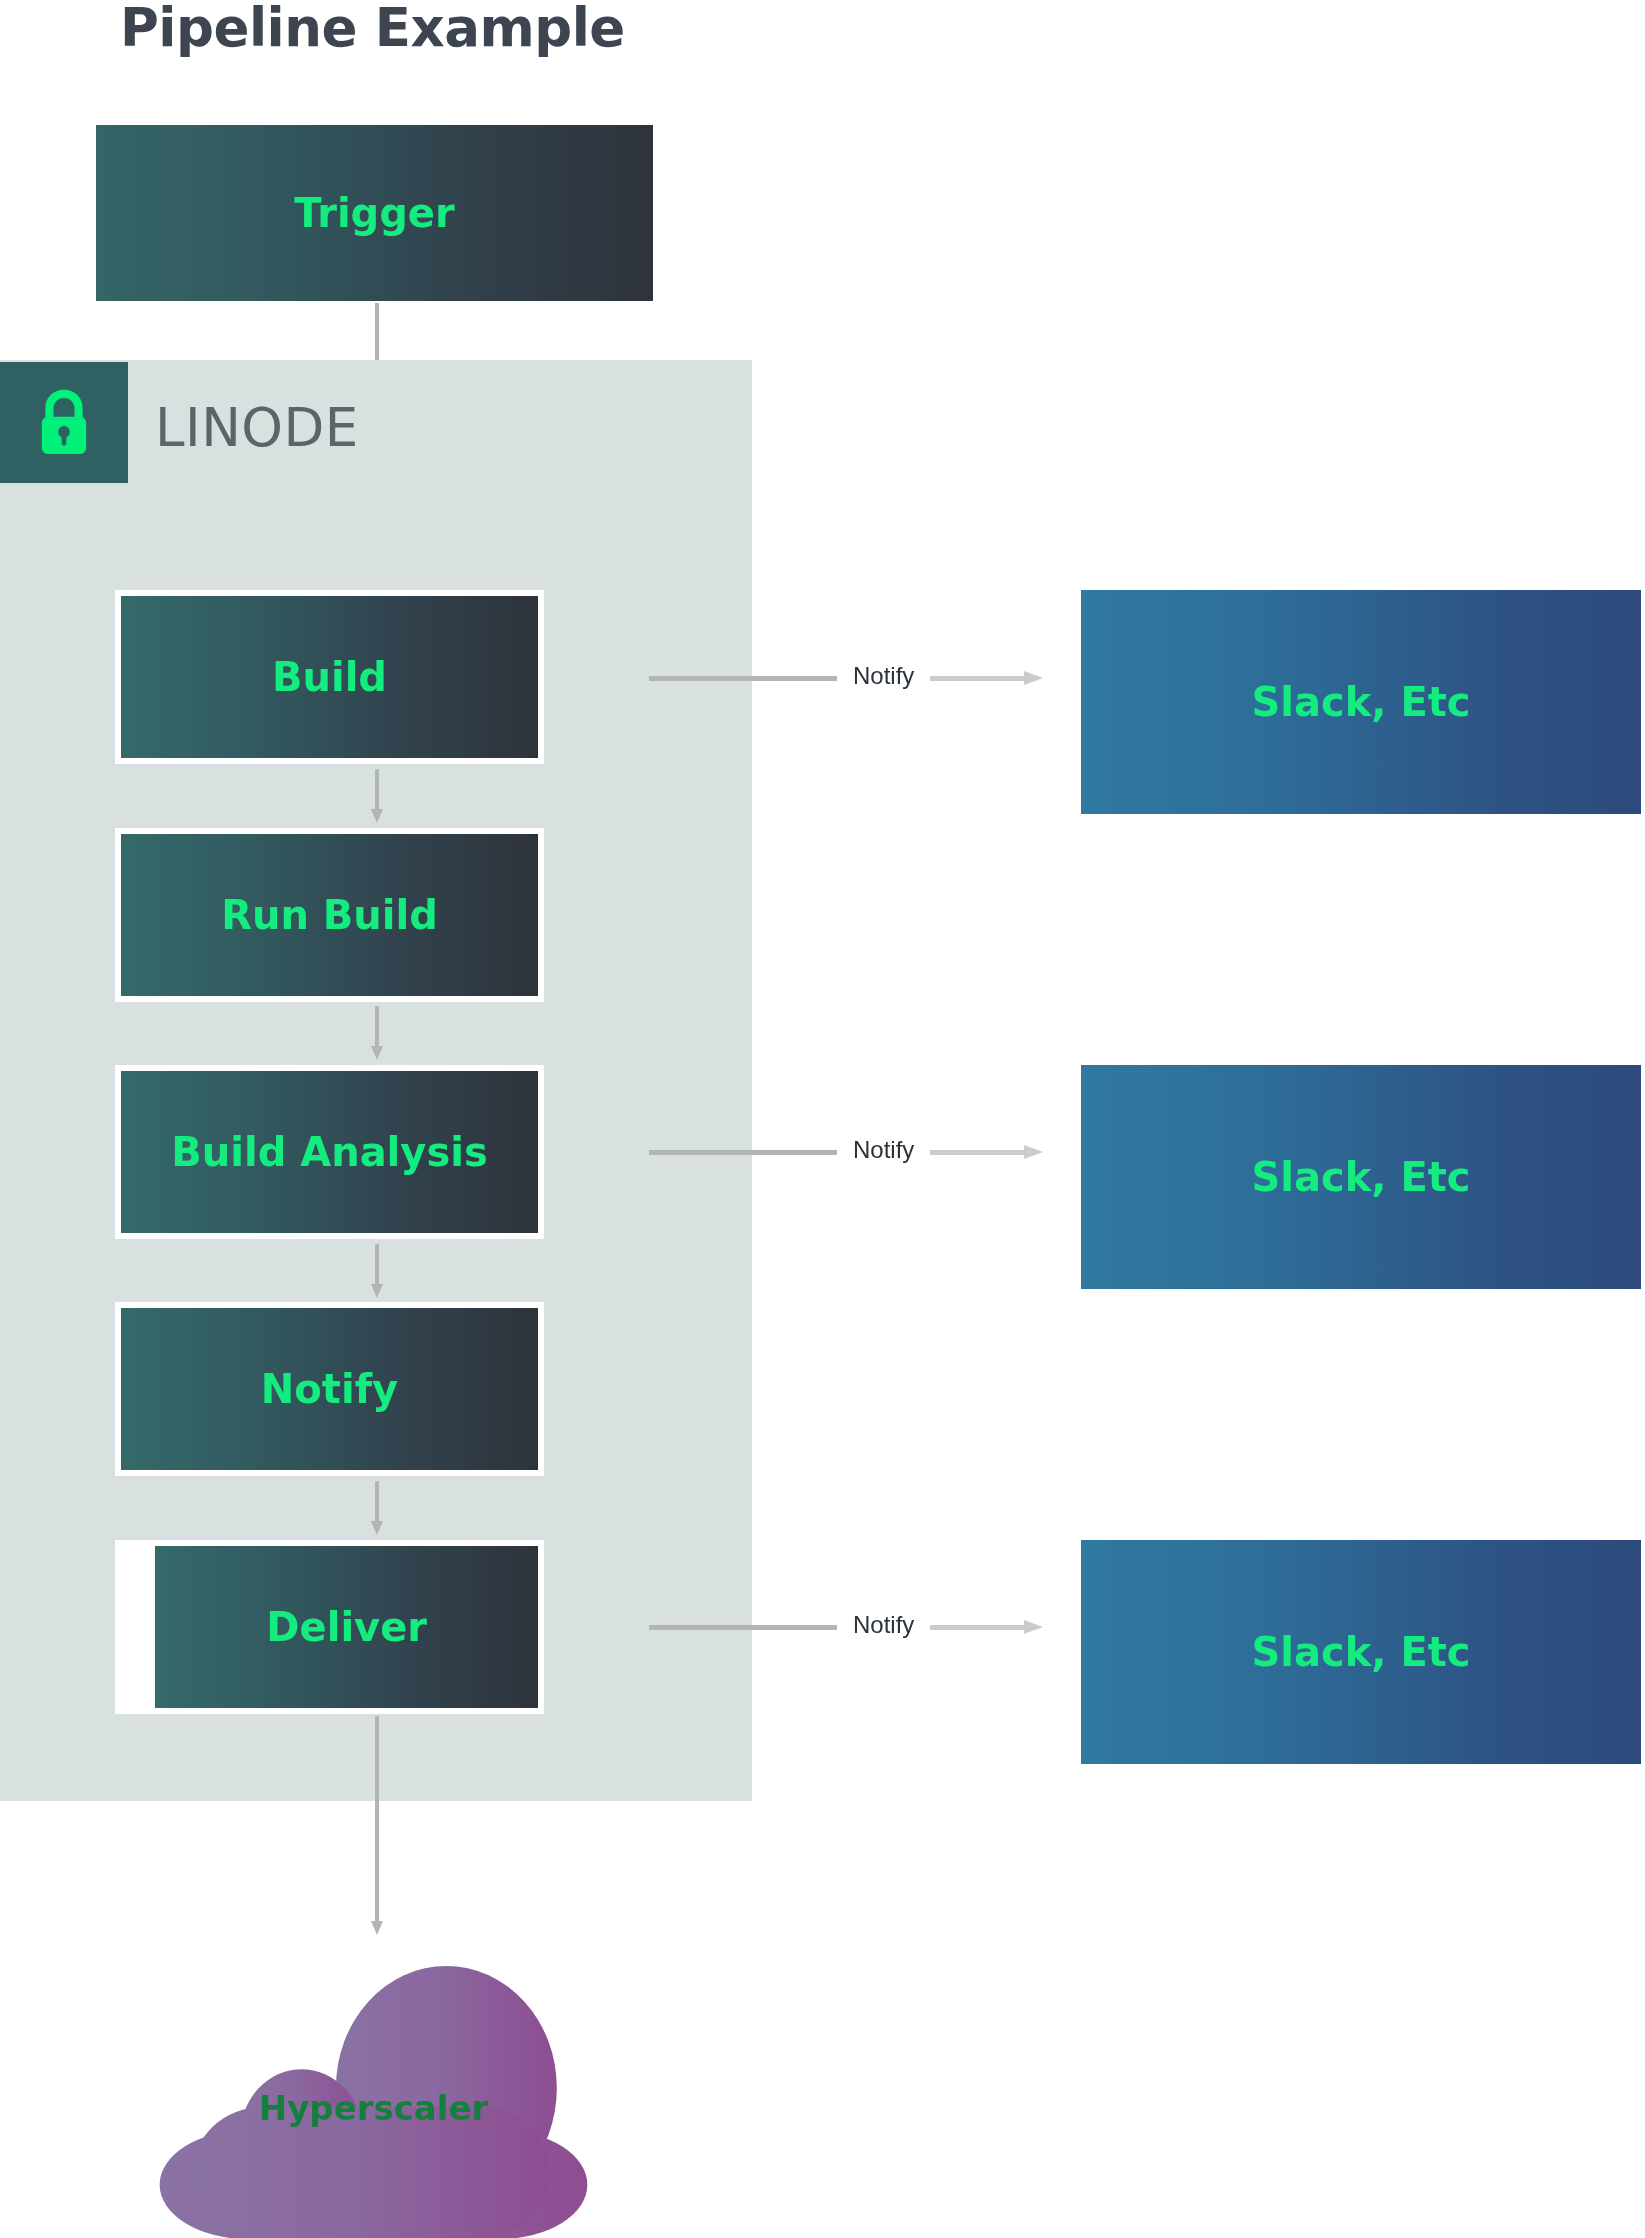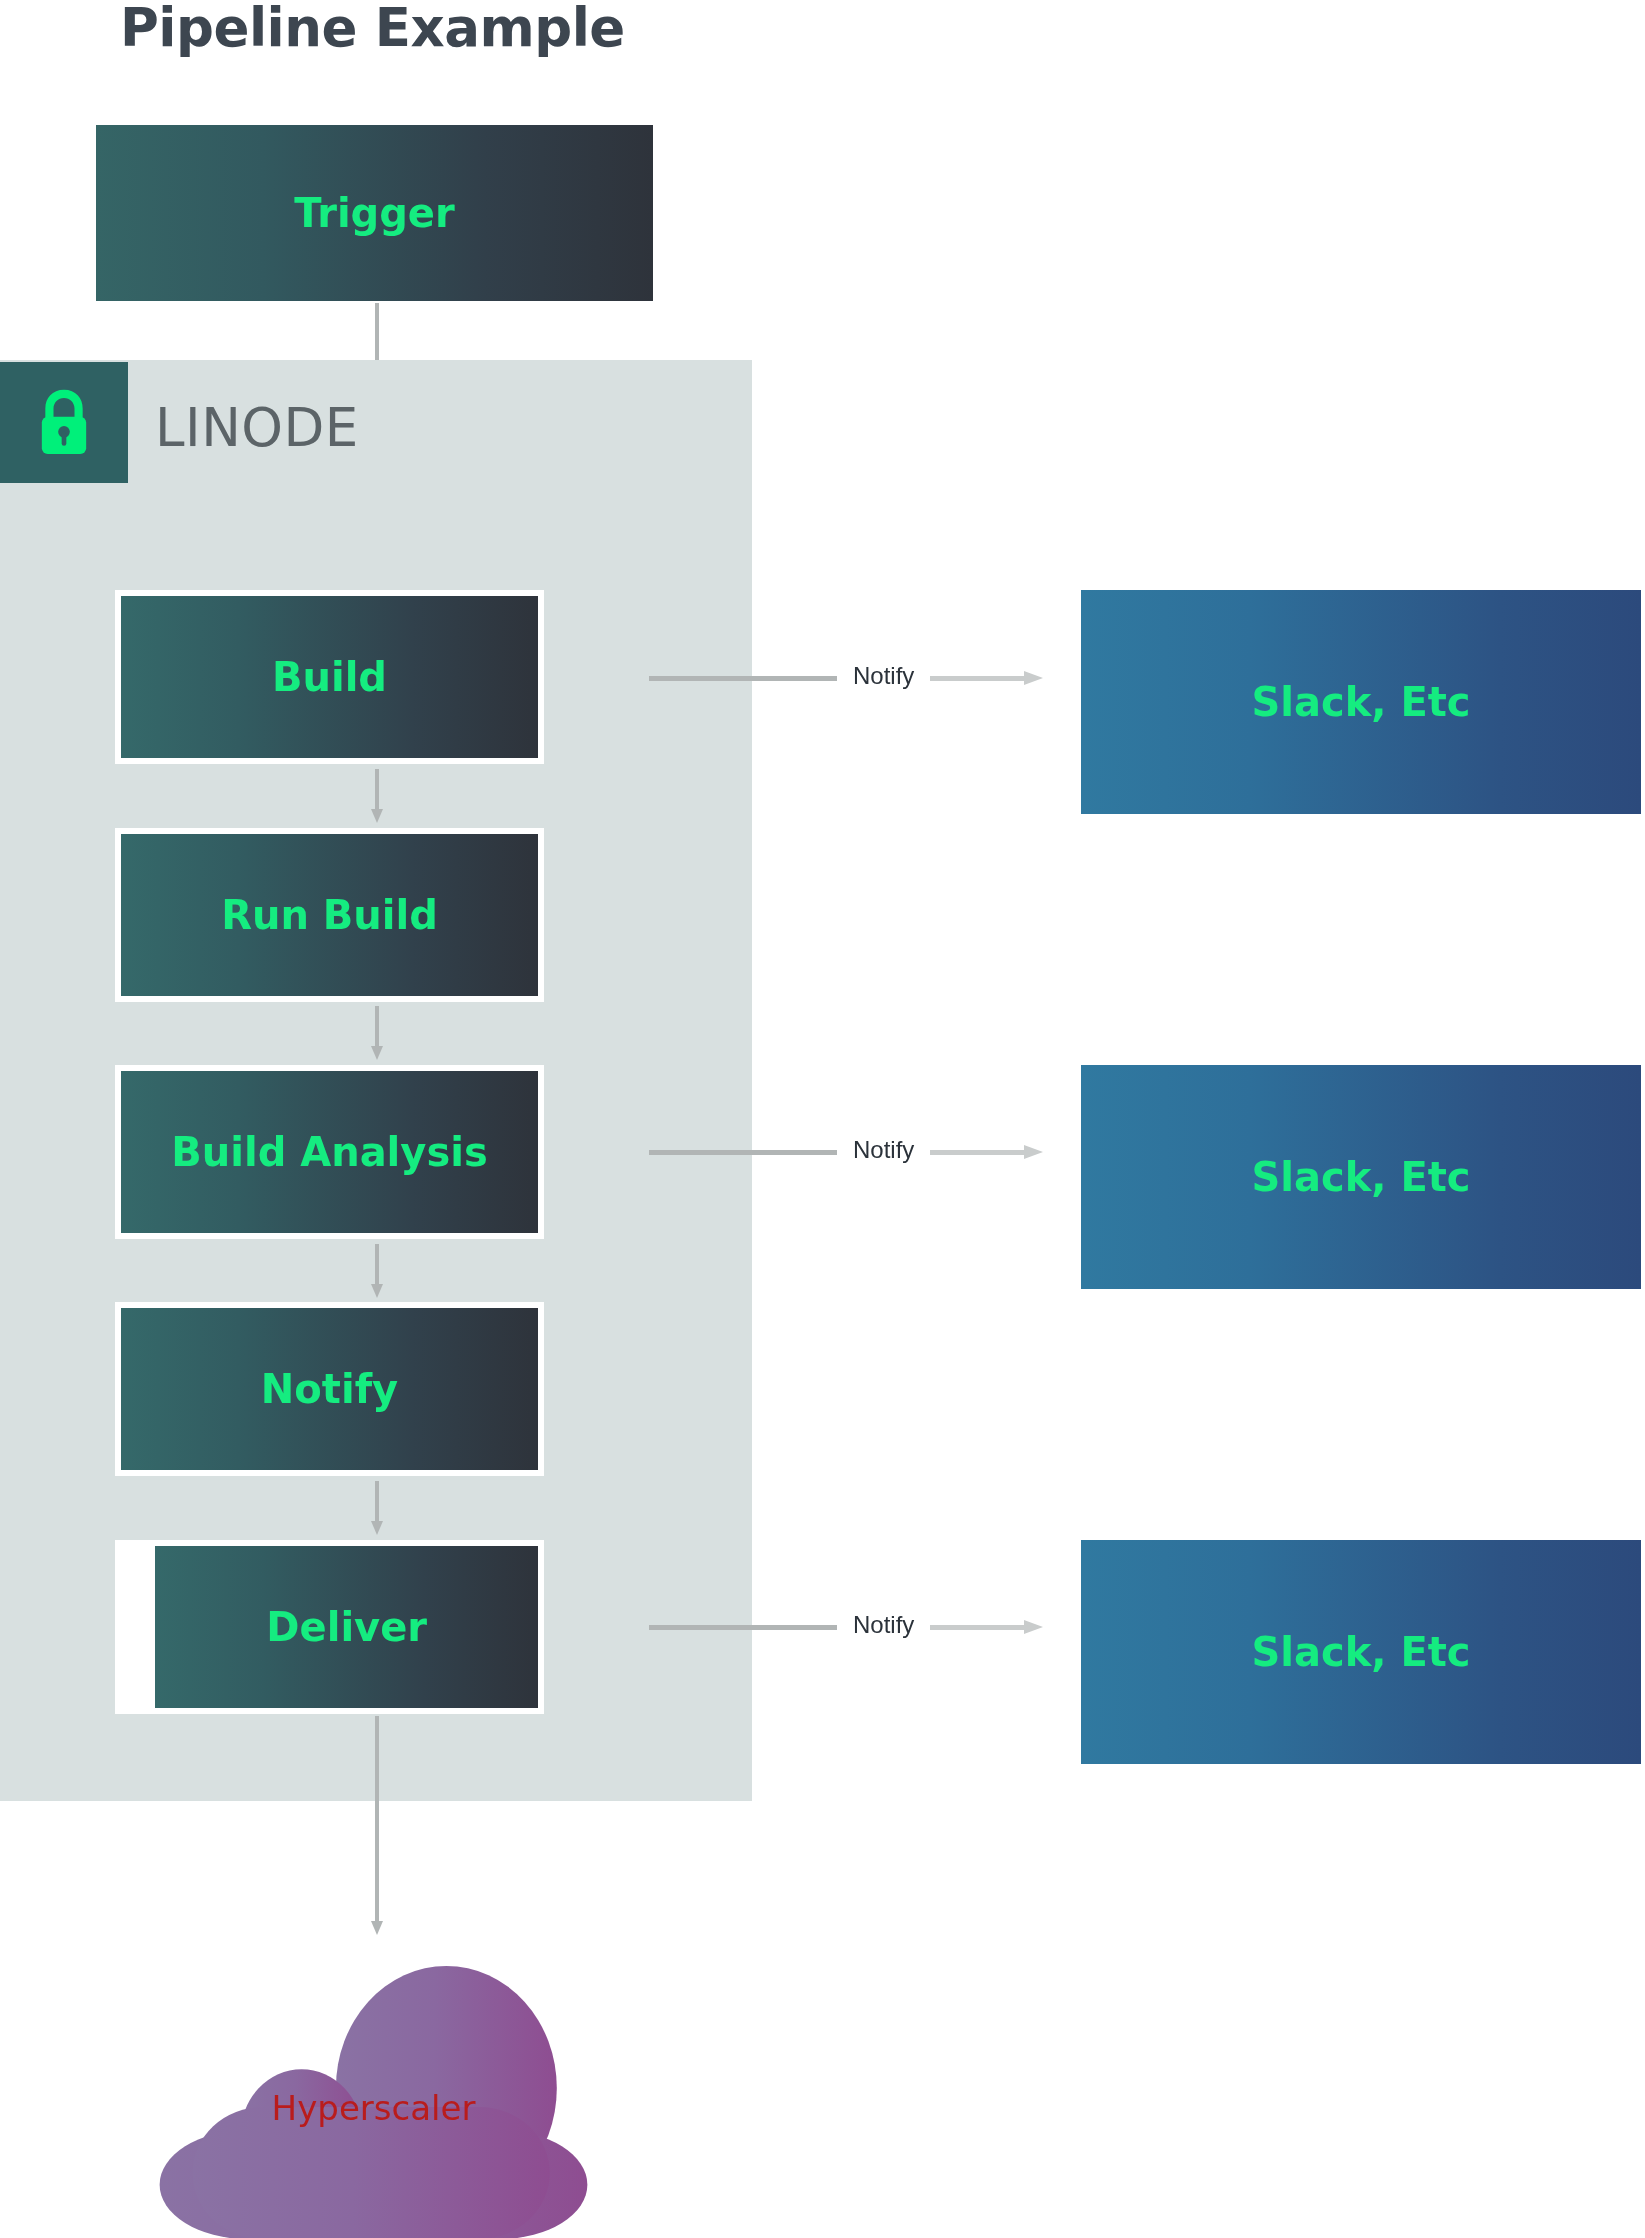--- a/index.html
+++ b/index.html
@@ -105,21 +105,21 @@
   }
   #slack-1{top:590px;}
   #slack-2{top:1065px;}
   #slack-3{top:1540px;}
 
   
   #cloud{position:absolute;left:136px;top:1933px;width:475px;height:306px;}
   #cloud-label{
     position:absolute;left:0;top:2088px;width:475px;
     margin-left:136px;text-align:center;
-    color:#b91c1c;font-weight:normal;font-size:34px;
+    color:#15803d;font-weight:bold;font-size:34px;
   }
 </style>
 </head>
 <body>
 
 <div id="page-title">Pipeline Example</div>
 
 <div id="trigger-box">
   <span class="box-label">Trigger</span>
 </div>

